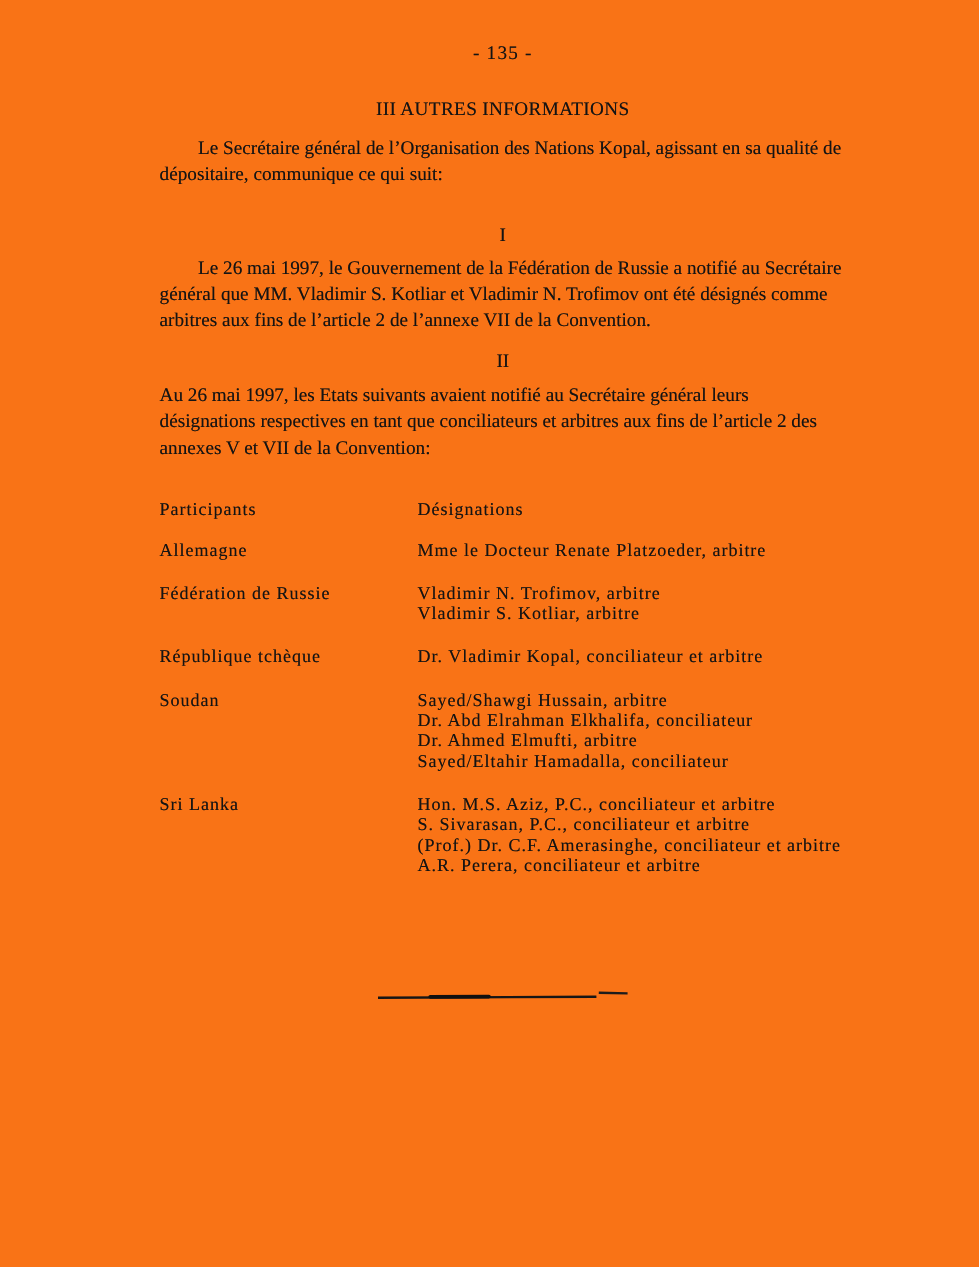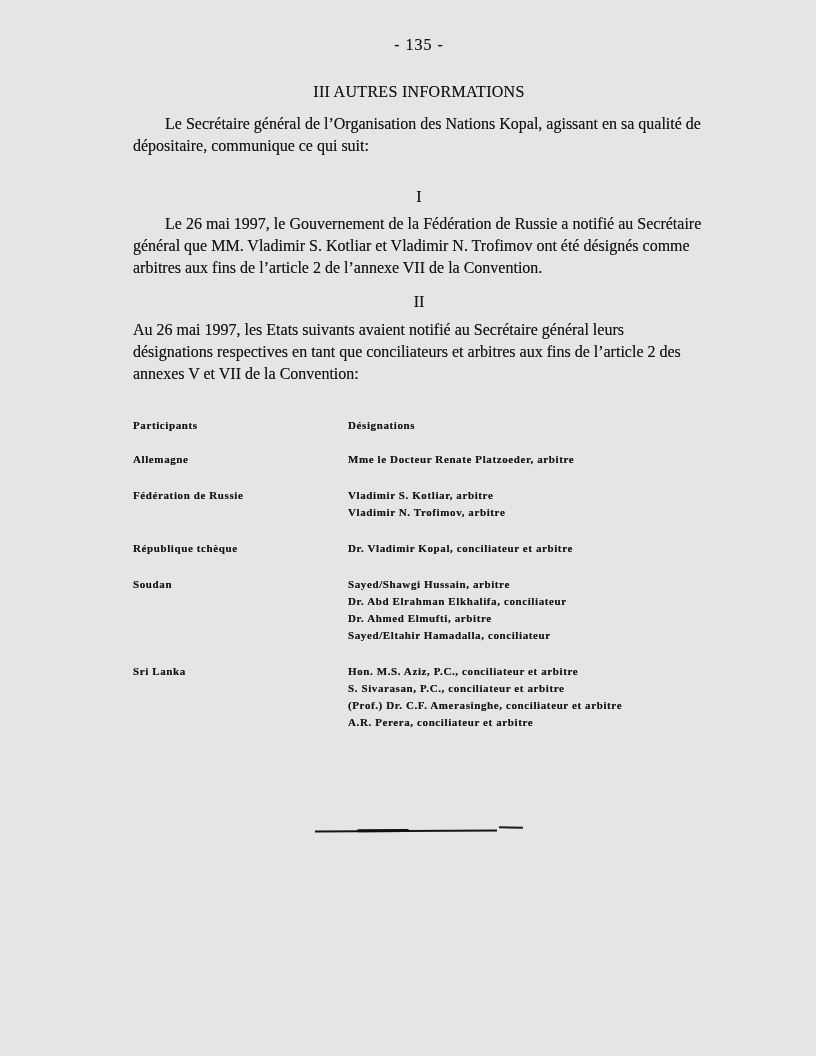--- a/index.html
+++ b/index.html
@@ -4,21 +4,21 @@
 <style>
   html, body {
     margin: 0;
     padding: 0;
     background: #ffffff;
   }
   .page {
     position: relative;
     width: 816px;
     height: 1056px;
-    background: #e5e5e5;
+    background: #f97316;
     color: #141414;
     font-family: "Liberation Serif", "DejaVu Serif", serif;
     font-size: 16px;
     overflow: hidden;
     text-shadow: 0 0 0.4px rgba(20,20,20,0.55);
   }
   .content {
     position: absolute;
     left: 133px;
     top: 0;
@@ -53,24 +53,23 @@
   .intro-para { margin-top: 12px; }
   .numeral {
     text-align: center;
     margin-top: 31px;
   }
   .numeral-2 { margin-top: 14px; }
   .para-1 { margin-top: 7px; }
   .para-2 { margin-top: 8px; font-family: Liberation Serif, serif; }
   .doc-table {
     margin-top: 32px;
-    font-size: 11px;
+    font-size: 15px;
     letter-spacing: 0.055em;
     line-height: 17px;
-    font-weight: bold;
   }
   .t-row {
     display: grid;
     grid-template-columns: 215px 356px;
     margin-bottom: 19px;
   }
   .t-head { margin-bottom: 17px; }
   .t-col1 { grid-column: 1; }
   .t-col2 { grid-column: 2; }
   .footer-rule {
@@ -132,22 +131,22 @@
       <div id="table-rows">
           <div class="t-row">
             <div class="t-col1">Allemagne</div>
             <div class="t-col2">
               <div>Mme le Docteur Renate Platzoeder, arbitre</div>
             </div>
           </div>
           <div class="t-row">
             <div class="t-col1">Fédération de Russie</div>
             <div class="t-col2">
+              <div>Vladimir N. Trofimov, arbitre</div>
               <div>Vladimir S. Kotliar, arbitre</div>
-              <div>Vladimir N. Trofimov, arbitre</div>
             </div>
           </div>
           <div class="t-row">
             <div class="t-col1">République tchèque</div>
             <div class="t-col2">
               <div>Dr. Vladimir Kopal, conciliateur et arbitre</div>
             </div>
           </div>
           <div class="t-row">
             <div class="t-col1">Soudan</div>

